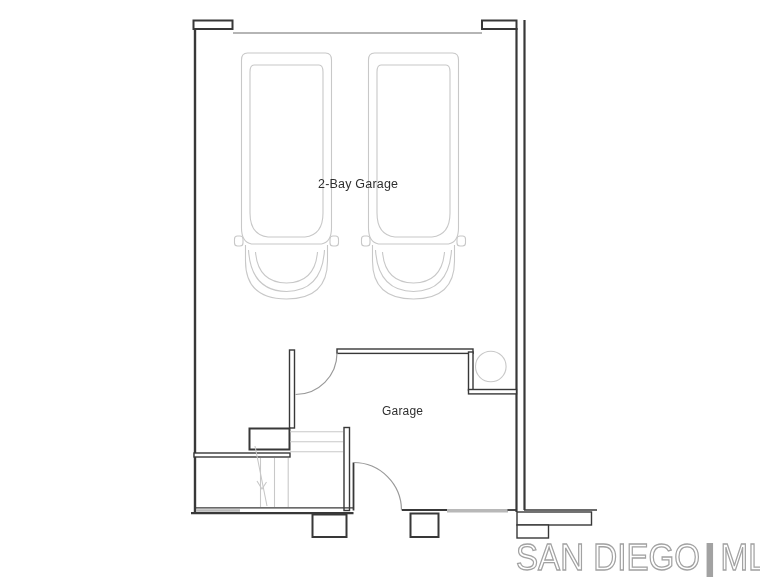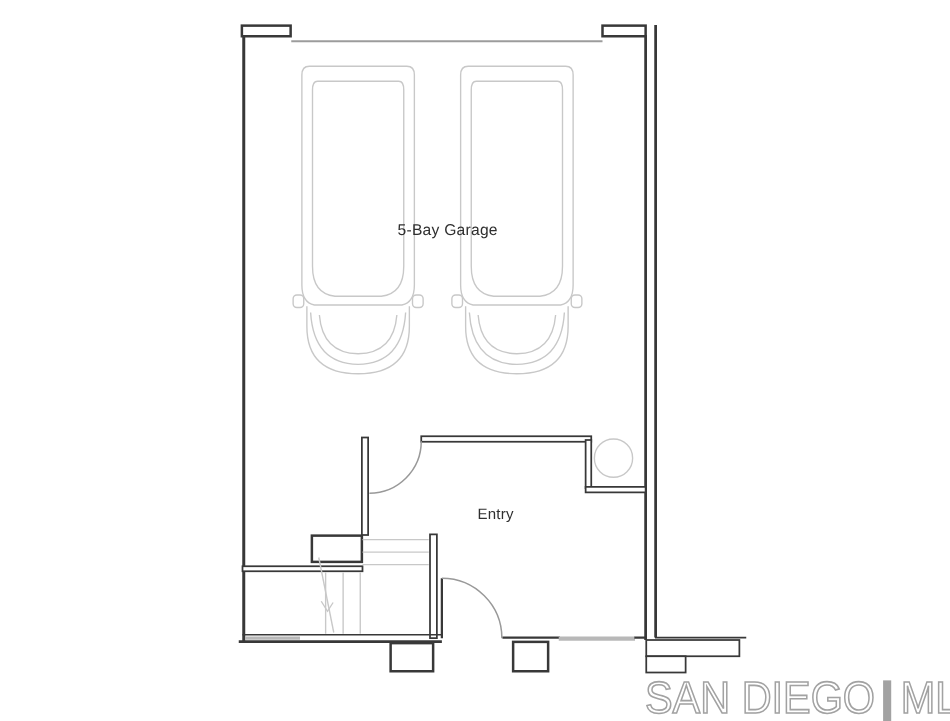--- a/index.html
+++ b/index.html
@@ -125,22 +125,22 @@
     <line class="win" stroke-width="2.6" x1="196" y1="510.5" x2="240" y2="510.5"></line>
     <line class="wl" stroke-width="1.8" x1="353.5" y1="462.5" x2="353.5" y2="510.5"></line>
     <path class="door" d="M 353.5 462.5 A 48 48 0 0 1 401.5 510.5"></path>
     <line class="wl" stroke-width="1.8" x1="402" y1="510" x2="448" y2="510"></line>
     <line class="win" stroke-width="3.4" x1="447" y1="510.8" x2="508" y2="510.8"></line>
     <line class="wl" stroke-width="1.8" x1="507.5" y1="510" x2="517" y2="510"></line>
     <rect class="wallrect2" x="312.5" y="514.5" width="34" height="22.5"></rect>
     <rect class="wallrect2" x="410.5" y="513.5" width="28" height="23.5"></rect>
   </svg>
 
-  <div class="label garage-label">5-Bay Garage</div>
-  <div class="label entry-label">Entry</div>
+  <div class="label garage-label">2-Bay Garage</div>
+  <div class="label entry-label">Garage</div>
 
   <div class="watermark">
     <span>SAN DIEGO</span>
     <span class="wm-bar">|</span>
     <span>MLS</span>
   </div>
 
 </div>
 
 </body></html>

